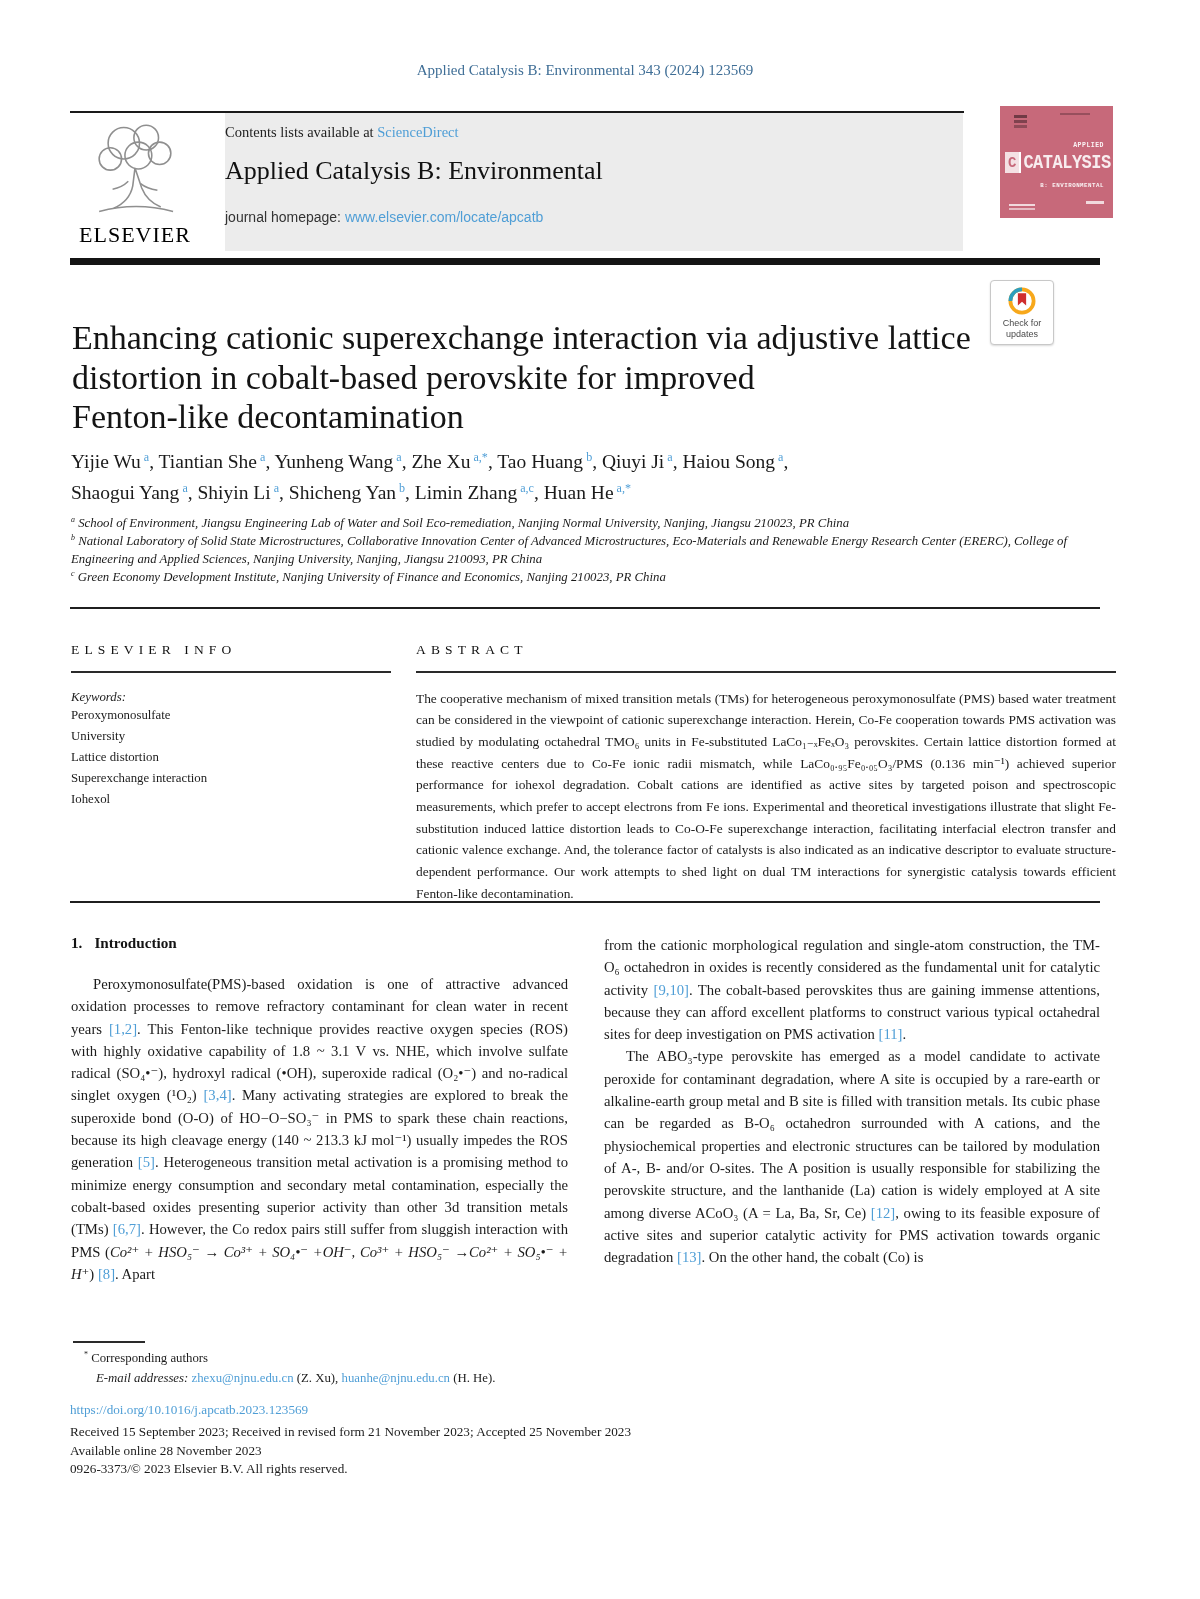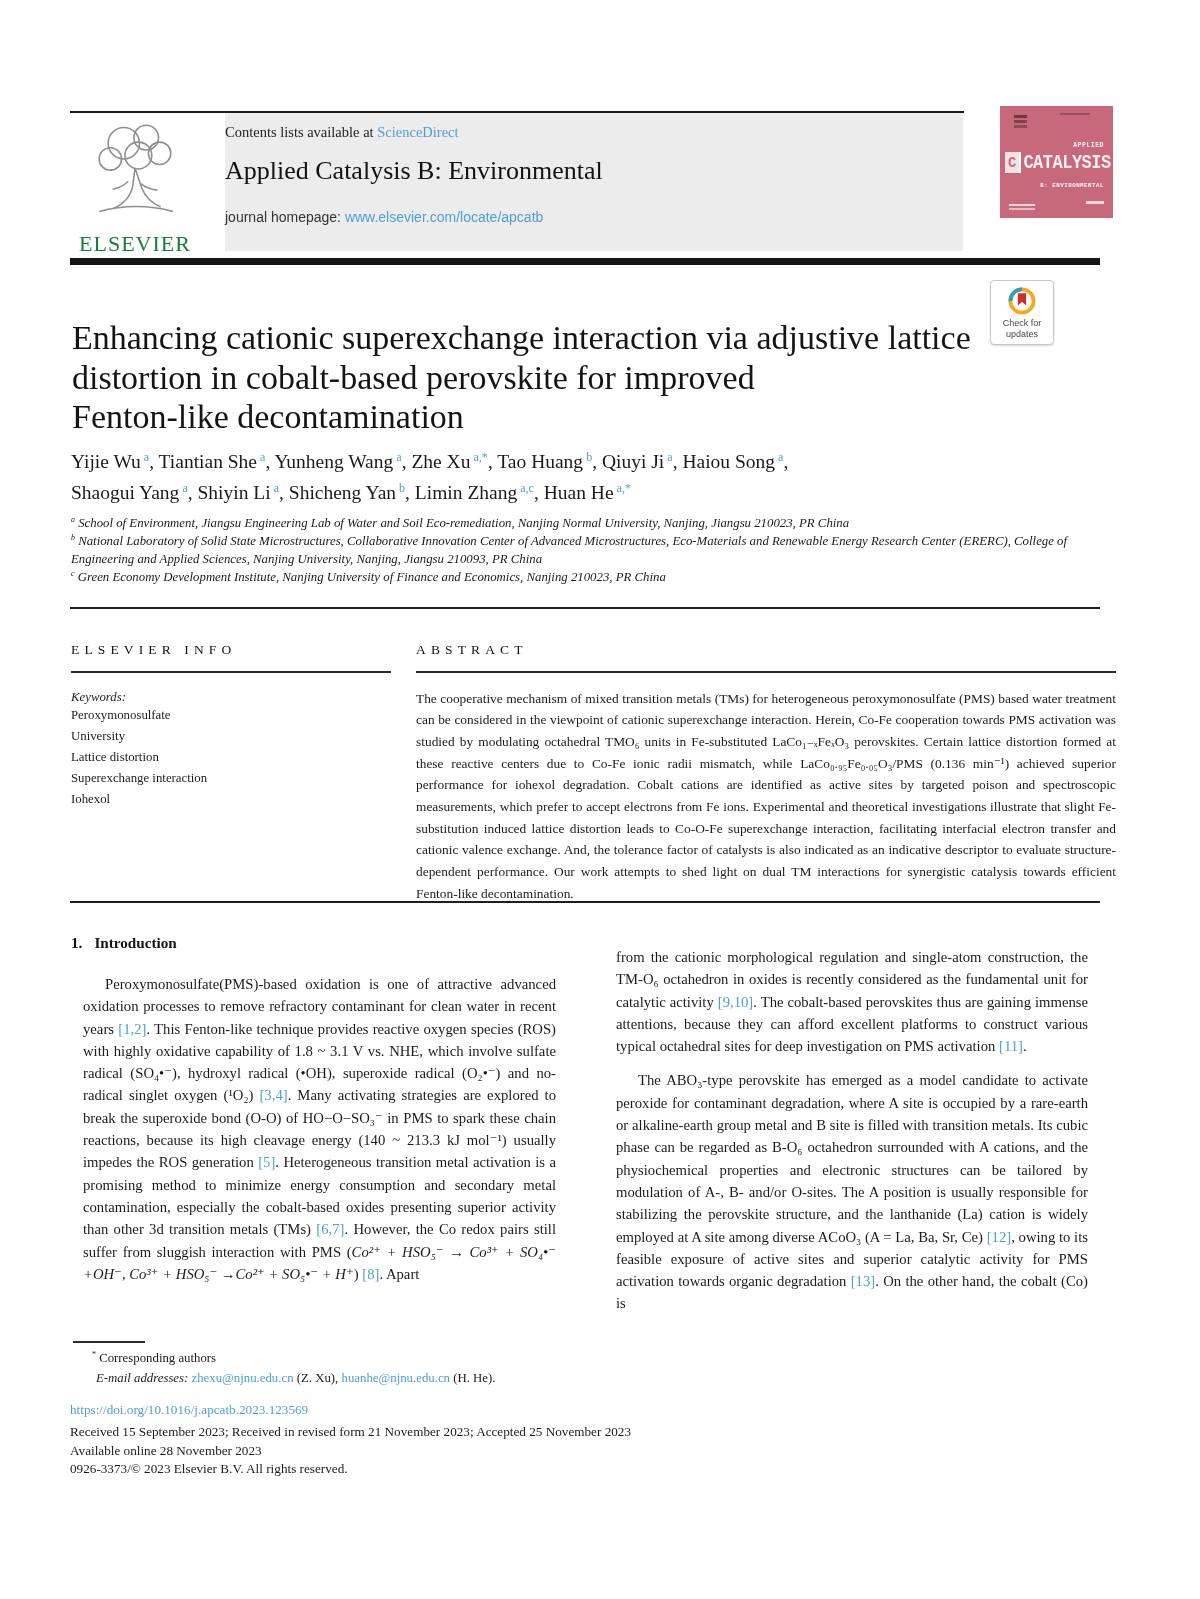--- a/index.html
+++ b/index.html
@@ -5,21 +5,21 @@
   html,body{margin:0;padding:0;background:#ffffff;}
   .page{position:relative;width:1200px;height:1599px;background:#ffffff;
         font-family:"Liberation Serif","DejaVu Serif",serif;color:#1c1c1c;overflow:hidden;}
 
   
   .citation{position:absolute;top:62px;left:70px;width:1030px;text-align:center;
             font-size:15px;color:#3f6e96;}
   .head-rule{position:absolute;top:111px;left:70px;width:894px;height:2px;background:#1a1a1a;}
   .logo-block{position:absolute;top:118px;left:70px;width:130px;text-align:center;}
   .tree-svg{display:block;margin:0 auto;width:112px;height:102px;}
-  .elsevier-word{font-size:22px;color:#15803d;letter-spacing:1px;margin-top:11px;font-weight:400;}
+  .elsevier-word{font-size:22px;color:#000000;letter-spacing:1px;margin-top:2px;font-weight:400;}
   .head-box{position:absolute;top:113px;left:225px;width:738px;height:138px;background:#ececec;
             text-align:left;}
   .contents-line{margin-top:11px;font-size:14.5px;color:#222;}
   .journal-title{margin-top:15px;font-size:26px;color:#111;}
   .homepage-line{margin-top:23px;font-size:14px;color:#333;
                  font-family:"Liberation Sans","DejaVu Sans",sans-serif;}
   .lnk{color:#4f9ed6;text-decoration:none;cursor:pointer;}
 
   
   .cover{position:absolute;top:106px;left:1000px;width:113px;height:112px;background:#c7697a;
@@ -77,41 +77,42 @@
   .sec-rule{margin-top:13px;height:1.5px;background:#2a2a2a;width:100%;}
   .kw-label{margin-top:17px;font-style:italic;font-size:12.8px;}
   .kw{font-size:12.8px;line-height:21px;}
   .abs-text{margin-top:15px;font-size:13.4px;line-height:21.7px;text-align:justify;color:#1b1b1b;}
 
   
   .body-left{position:absolute;top:934px;left:71px;width:497px;}
   .body-right{position:absolute;top:934px;left:604px;width:496px;}
   .sec-title{font-size:15.2px;font-weight:bold;color:#141414;}
   .sec-title .sec-name{margin-left:12px;}
-  .para{margin:12px;font-size:14.7px;line-height:22.3px;text-align:justify;color:#1b1b1b;}
+  .para{margin:0;font-size:14.7px;line-height:22.3px;text-align:justify;color:#1b1b1b;}
   .para.first{margin-top:21px;}
   .para.indent{text-indent:22px;}
 
   
   .fn-rule{position:absolute;top:1341px;left:73px;width:72px;height:1.5px;background:#2a2a2a;}
-  .fn-corr{position:absolute;top:1351px;left:92px;font-size:12.8px;}
+  .fn-corr{position:absolute;top:1351px;left:84px;font-size:12.8px;}
   .fn-email{position:absolute;top:1371px;left:96px;font-size:12.8px;}
 
   
   .doi{position:absolute;top:1402px;left:70px;font-size:13.2px;}
   .foot-line{position:absolute;left:70px;font-size:13.2px;color:#1b1b1b;width:1030px;}
   .fl-received{top:1424px;}
   .fl-available{top:1443px;}
   .fl-rights{top:1461px;}
 </style>
 </head>
 <body>
 
 <div class="page">
 
+  <div class="citation">Applied Catalysis B: Environmental 343 (2024) 123569</div>
 
   <div class="head-rule"></div>
 
   <div class="logo-block">
     <svg class="tree-svg" viewBox="0 0 100 90">
       <g stroke="#8f8f8f" fill="none" stroke-width="1.4">
         <circle cx="40" cy="22" r="14"></circle>
         <circle cx="60" cy="17" r="11"></circle>
         <circle cx="72" cy="31" r="10"></circle>
         <circle cx="28" cy="36" r="10"></circle>

